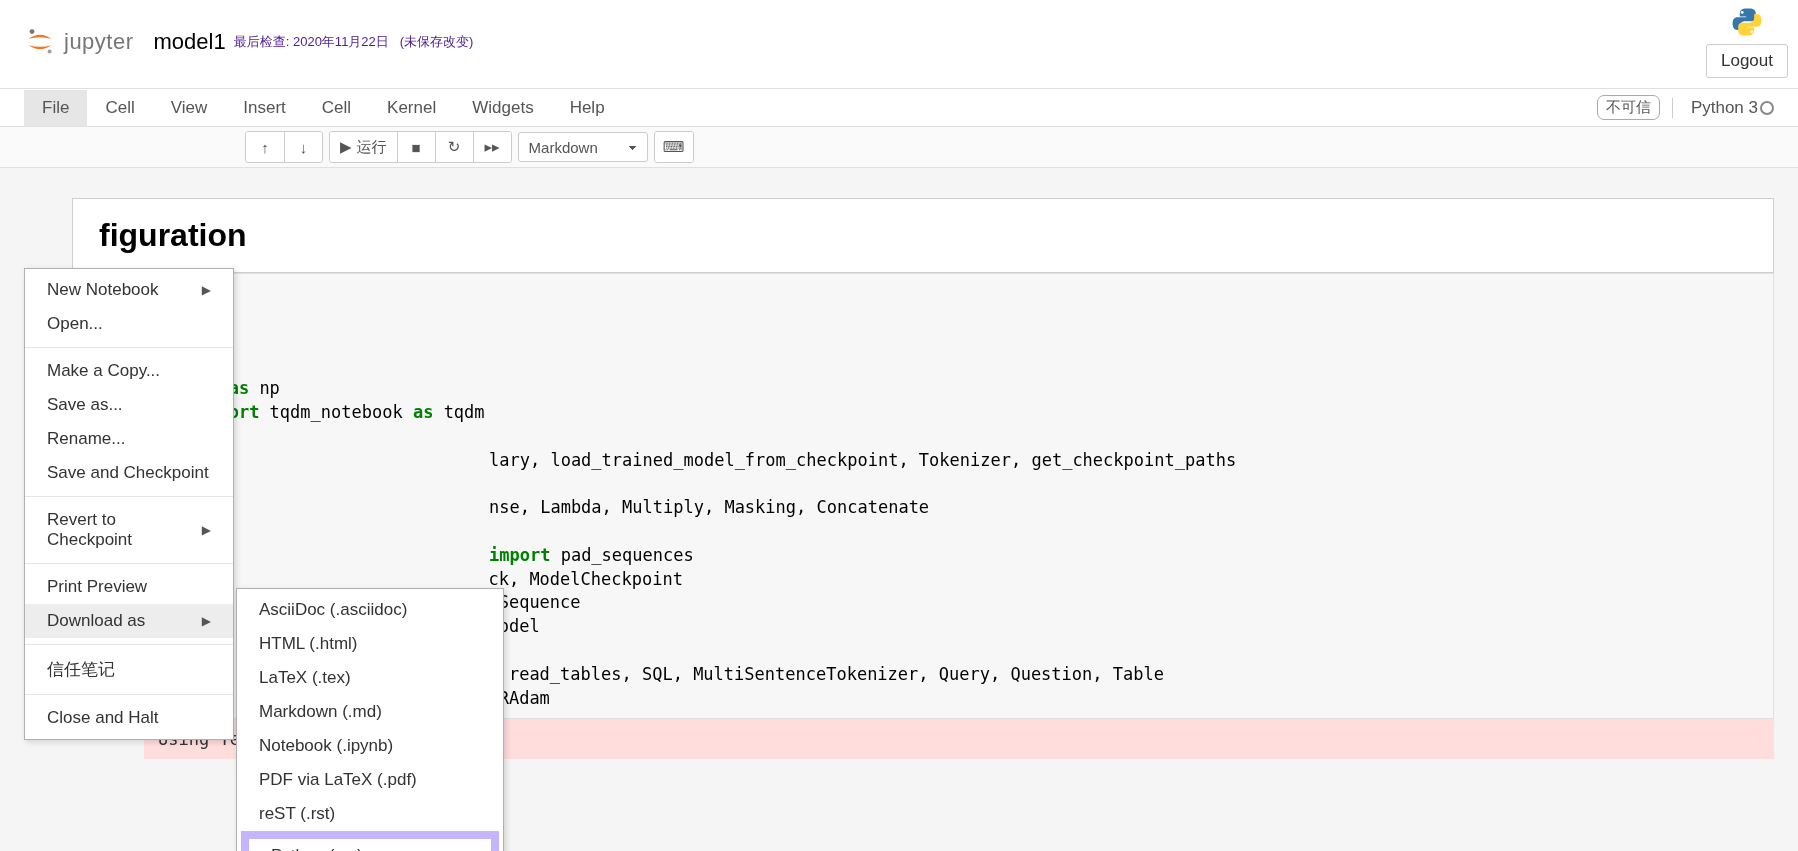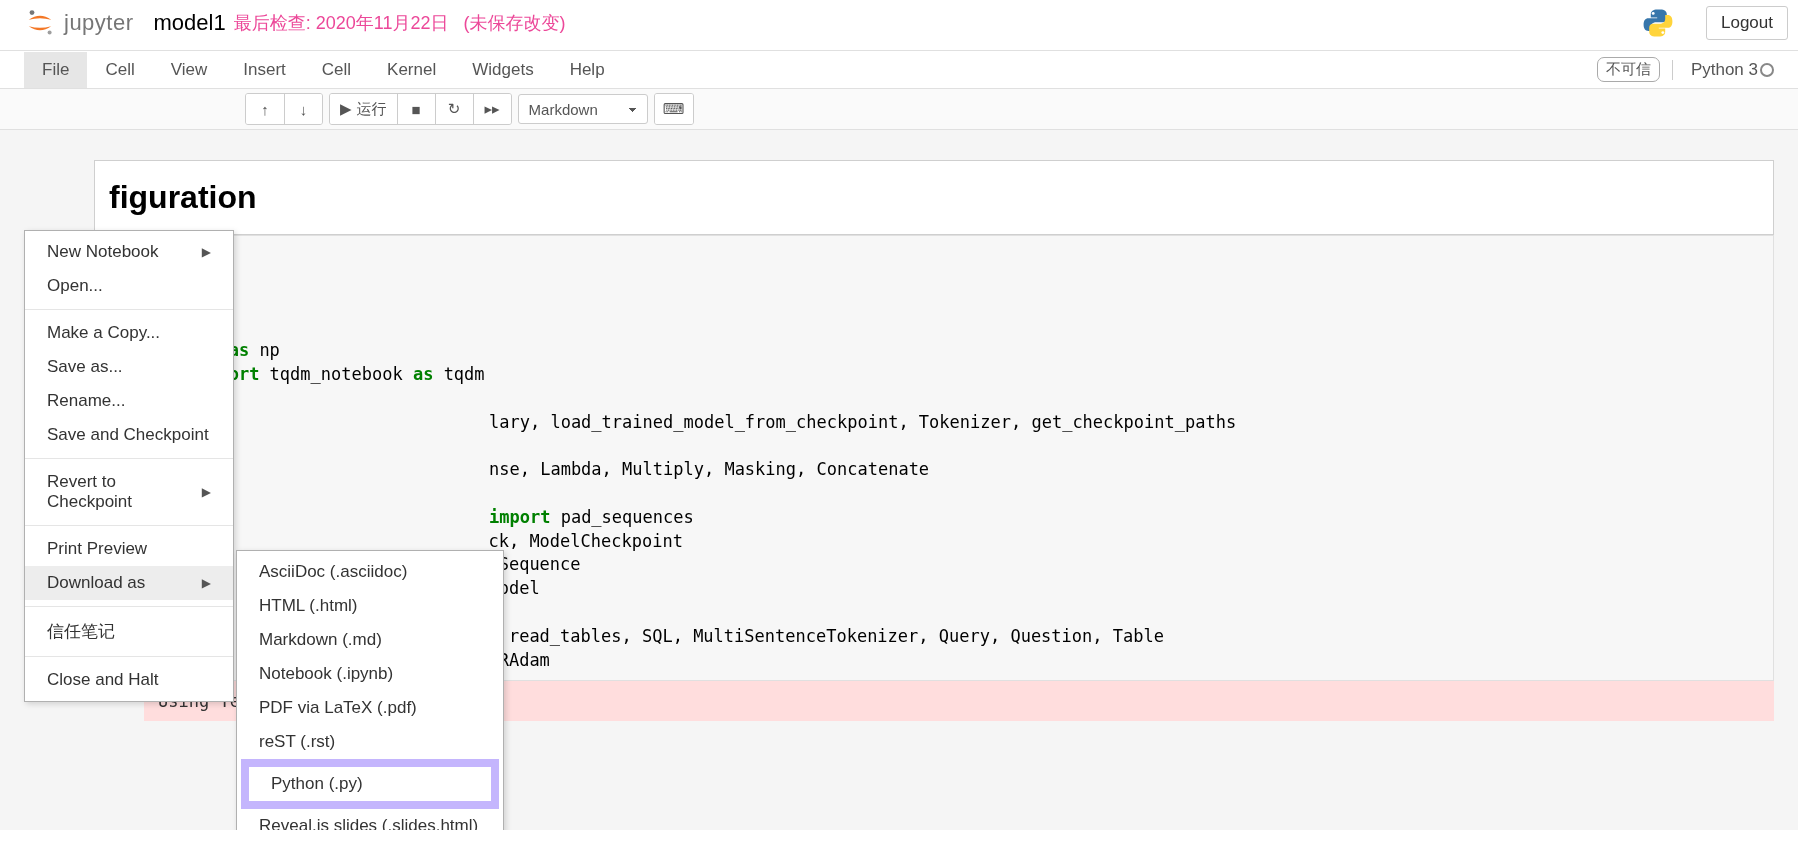--- a/index.html
+++ b/index.html
@@ -4,22 +4,22 @@
   <style>
     * { box-sizing: border-box; margin: 0; padding: 0; }
     body { font-family: -apple-system, BlinkMacSystemFont, "Segoe UI", Helvetica, Arial, sans-serif; font-size: 14px; color: #333; background: #fff; }
 
     
     .header { display: flex; align-items: center; padding: 6px 10px 10px 24px; border-bottom: 1px solid #e0e0e0; }
     .logo { display: flex; align-items: center; margin-right: 20px; }
     .logo-icon { width: 32px; height: 32px; margin-right: 8px; position: relative; }
     .logo-text { font-size: 22px; color: #767676; letter-spacing: 0.5px; }
     .notebook-name { font-size: 22px; color: #000; margin-right: 8px; }
-    .checkpoint-info { font-size: 18px; color: #ec4899; }
-    .header-right { margin-left: auto; display: flex; align-items: center; gap: 32px; }
+    .checkpoint-info { font-size: 13px; color: #4c1d95; }
+    .header-right { margin-left: auto; display: flex; align-items: center; gap: 6px; flex-direction: column; }
     .python-logo { width: 32px; height: 32px; }
     .logout-btn { border: 1px solid #ccc; background: #fff; padding: 6px 14px; font-size: 17px; color: #333; border-radius: 3px; cursor: pointer; }
 
     
     .menubar { display: flex; align-items: center; border-bottom: 1px solid #e0e0e0; padding-left: 24px; padding-right: 24px; height: 38px; }
     .menu-item-top { padding: 8px 18px; font-size: 17px; color: #555; cursor: pointer; }
     .menu-item-top.active { background: #e6e6e6; }
     .menubar-right { margin-left: auto; display: flex; align-items: center; gap: 12px; }
     .trust-box { border: 1px solid #aaa; padding: 2px 8px; font-size: 15px; color: #555; border-radius: 7px; }
     .kernel-name { font-size: 17px; color: #555; border-left: 1px solid #ccc; padding-left: 18px; display: flex; align-items: center; gap: 2px; }
@@ -28,21 +28,21 @@
     
     .toolbar { display: flex; align-items: center; padding: 4px 24px; border-bottom: 1px solid #e0e0e0; gap: 6px; background: #fafafa; }
     .tb-group { display: flex; border: 1px solid #ccc; border-radius: 3px; overflow: hidden; }
     .tb-btn { width: 38px; height: 30px; display: flex; align-items: center; justify-content: center; background: #fff; border: none; cursor: pointer; font-size: 15px; color: #555; }
     .tb-btn + .tb-btn { border-left: 1px solid #ccc; }
     .tb-btn-run { width: auto; padding: 0 10px; gap: 5px; }
     .tb-select { height: 30px; border: 1px solid #ccc; border-radius: 3px; background: #fff; font-size: 15px; color: #555; padding: 0 24px 0 10px; min-width: 130px; appearance: none; background-image: linear-gradient(45deg, transparent 50%, #555 50%), linear-gradient(135deg, #555 50%, transparent 50%); background-position: calc(100% - 14px) 13px, calc(100% - 10px) 13px; background-size: 4px 4px, 4px 4px; background-repeat: no-repeat; }
 
     
     .notebook { padding: 30px 24px 0 24px; background: #f5f5f5; min-height: 700px; position: relative; }
-    .md-cell { border: 1px solid #cfcfcf; background: #fff; padding: 18px 14px; margin-left: 70px; }
+    .md-cell { border: 1px solid #cfcfcf; background: #fff; padding: 18px 26px; margin-left: 48px; }
     .md-cell h1 { font-size: 32px; font-weight: bold; color: #000; }
 
     .code-cell { font-family: "Menlo", "Monaco", "Consolas", monospace; font-size: 17px; line-height: 1.4; background: #f7f7f7; border: 1px solid #e0e0e0; padding: 8px 12px; margin-left: 120px; color: #000; }
     .kw { color: #008000; font-weight: bold; }
     .code-line { white-space: pre; }
 
     .stderr-cell { background: #fdd; padding: 10px 14px; margin-left: 120px; font-family: monospace; font-size: 17px; }
 
     
     .dropdown-menu { position: absolute; background: #fff; border: 1px solid #b0b0b0; box-shadow: 2px 2px 6px rgba(0,0,0,0.15); z-index: 100; min-width: 210px; padding: 4px 0; }
@@ -199,20 +199,21 @@
         </div>
       <div class="dd-divider"></div>
       <div class="dd-item">信任笔记</div>
       <div class="dd-divider"></div>
       <div class="dd-item">Close and Halt</div>
     </div>
 
     <div class="dropdown-menu menu-download">
       <div class="dd-item">AsciiDoc (.asciidoc)</div>
       <div class="dd-item">HTML (.html)</div>
+      <div class="dd-item">LaTeX (.tex)</div>
       <div class="dd-item">Markdown (.md)</div>
       <div class="dd-item">Notebook (.ipynb)</div>
       <div class="dd-item">PDF via LaTeX (.pdf)</div>
       <div class="dd-item">reST (.rst)</div>
       <div class="dd-item highlight-python">Python (.py)</div>
       <div class="dd-item">Reveal.js slides (.slides.html)</div>
     </div>
   </div>
 </div>
 

